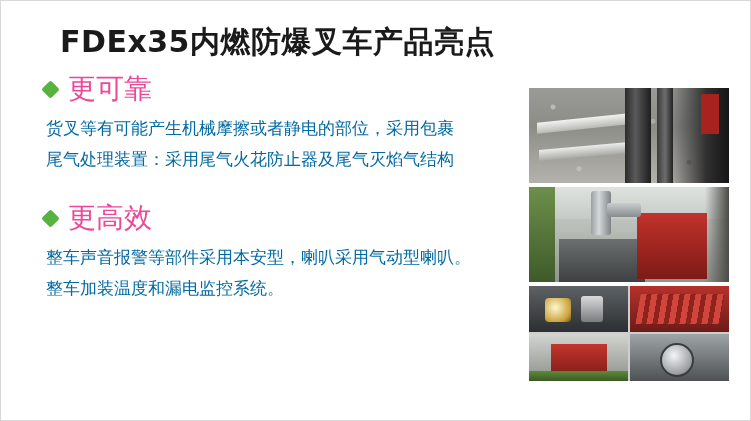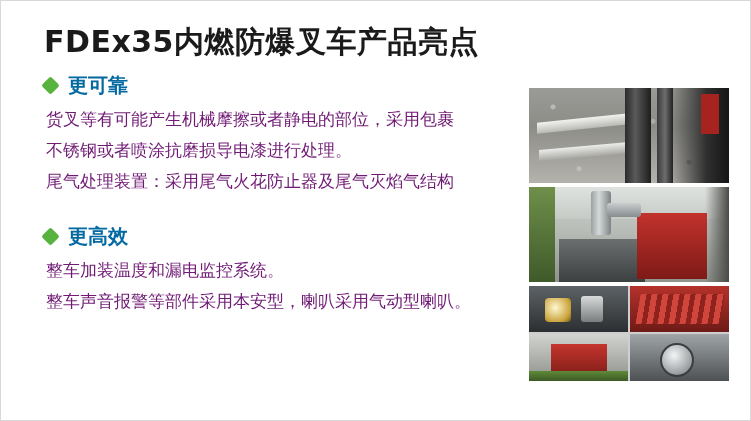--- a/index.html
+++ b/index.html
@@ -26,21 +26,21 @@
   .page::after {
     content: "";
     position: absolute;
     left: 0; top: 0; right: 0; bottom: 0;
     border: 1px solid #d8d8d8;
     pointer-events: none;
   }
 
   .title {
     position: absolute;
-    left: 44px;
+    left: 60px;
     top: 22px;
     font-size: 30px;
     font-weight: bold;
     color: #1a1a1a;
     letter-spacing: 0.5px;
     white-space: nowrap;
     font-family: "DejaVu Sans", "Liberation Sans", sans-serif;
   }
 
   .content {
@@ -62,31 +62,31 @@
   .bullet-diamond {
     width: 13px;
     height: 13px;
     background: #57b33e;
     transform: rotate(45deg);
     margin-right: 11px;
     flex: 0 0 auto;
     border-radius: 2px;
   }
   .section-title {
-    font-size: 20px;
-    font-weight: bold;
-    color: #0369a1;
+    font-size: 28px;
+    font-weight: normal;
+    color: #ec4899;
     line-height: 1.1;
   }
   .lines {
     margin-left: 2px;
   }
   .line {
     font-size: 17px;
-    color: #701a75;
+    color: #0369a1;
     line-height: 31px;
     white-space: nowrap;
   }
 
   .section-2 {
     margin-top: 28px;
   }
 
   
   .photos {
@@ -239,33 +239,32 @@
 
   <div class="content">
 
     <div class="section section-1">
       <div class="section-header">
         <span class="bullet-diamond"></span>
         <span class="section-title">更可靠</span>
       </div>
       <div class="lines">
         <div class="line">货叉等有可能产生机械摩擦或者静电的部位，采用包裹</div>
-        <div class="line">不锈钢或者喷涂抗磨损导电漆进行处理。</div>
         <div class="line">尾气处理装置：采用尾气火花防止器及尾气灭焰气结构</div>
       </div>
     </div>
 
     <div class="section section-2">
       <div class="section-header">
         <span class="bullet-diamond"></span>
         <span class="section-title">更高效</span>
       </div>
       <div class="lines">
+        <div class="line">整车声音报警等部件采用本安型，喇叭采用气动型喇叭。</div>
         <div class="line">整车加装温度和漏电监控系统。</div>
-        <div class="line">整车声音报警等部件采用本安型，喇叭采用气动型喇叭。</div>
       </div>
     </div>
 
   </div>
 
   <div class="photos">
 
     <div class="photo photo-1">
       <div class="p1-bg"></div>
       <div class="p1-grain"></div>

